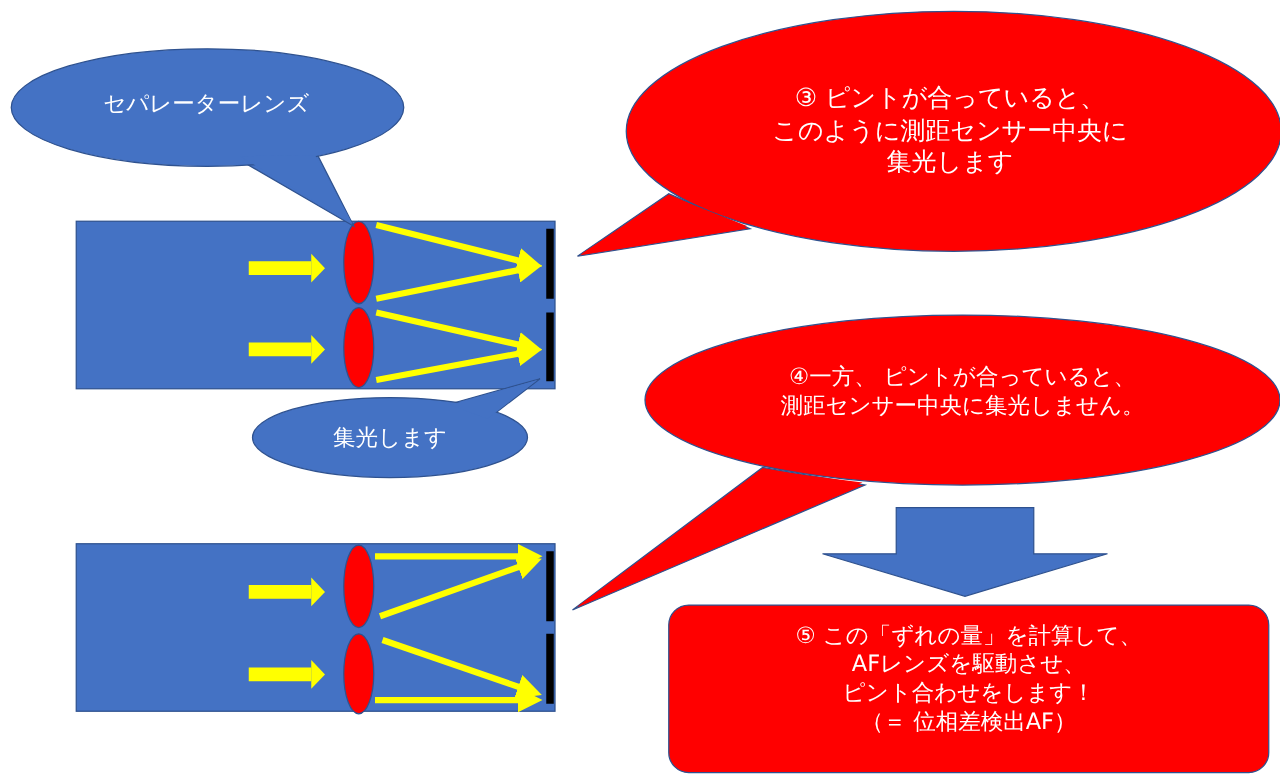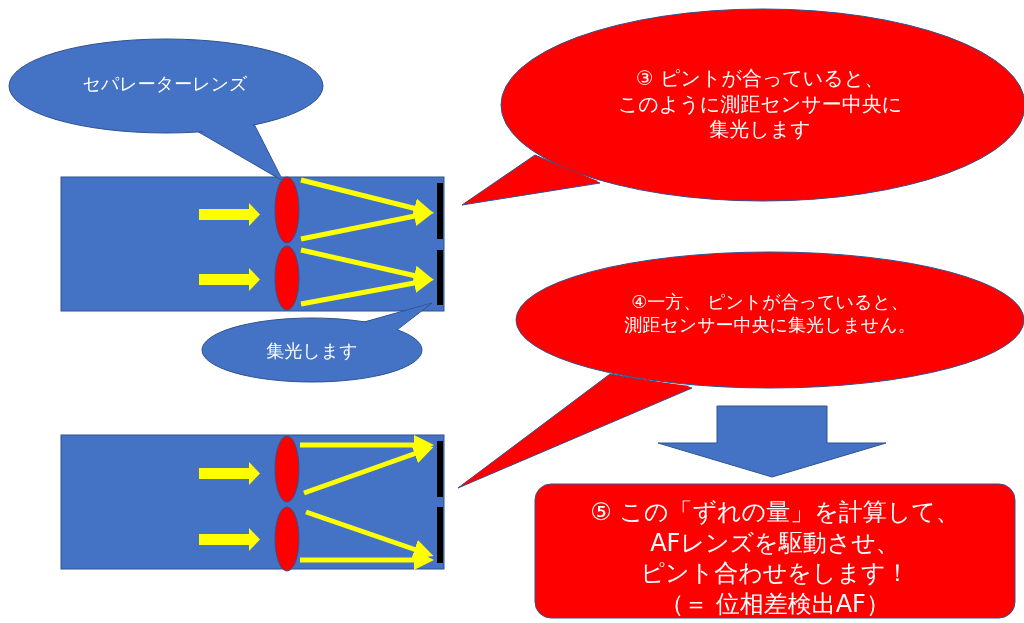--- a/index.html
+++ b/index.html
@@ -101,16 +101,16 @@
 
 <div class="label" style="left:222px; top:339px; width:180px; font-size:18px;">集光します</div>
 
 <div class="label" style="left:560px; top:66px; width:400px; font-size:20px;">③ ピントが合っていると、
 このように測距センサー中央に
 集光します</div>
 
 <div class="label" style="left:560px; top:290px; width:420px; font-size:18px;">④一方、 ピントが合っていると、
 測距センサー中央に集光しません。</div>
 
-<div class="label" style="left:540px; top:497px; width:470px; font-size:24px;">⑤ この「ずれの量」を計算して、
+<div class="label" style="left:540px; top:497px; width:470px; font-size:18px;">⑤ この「ずれの量」を計算して、
 AFレンズを駆動させ、
 ピント合わせをします！
 （＝ 位相差検出AF）</div>
 
 </body></html>

